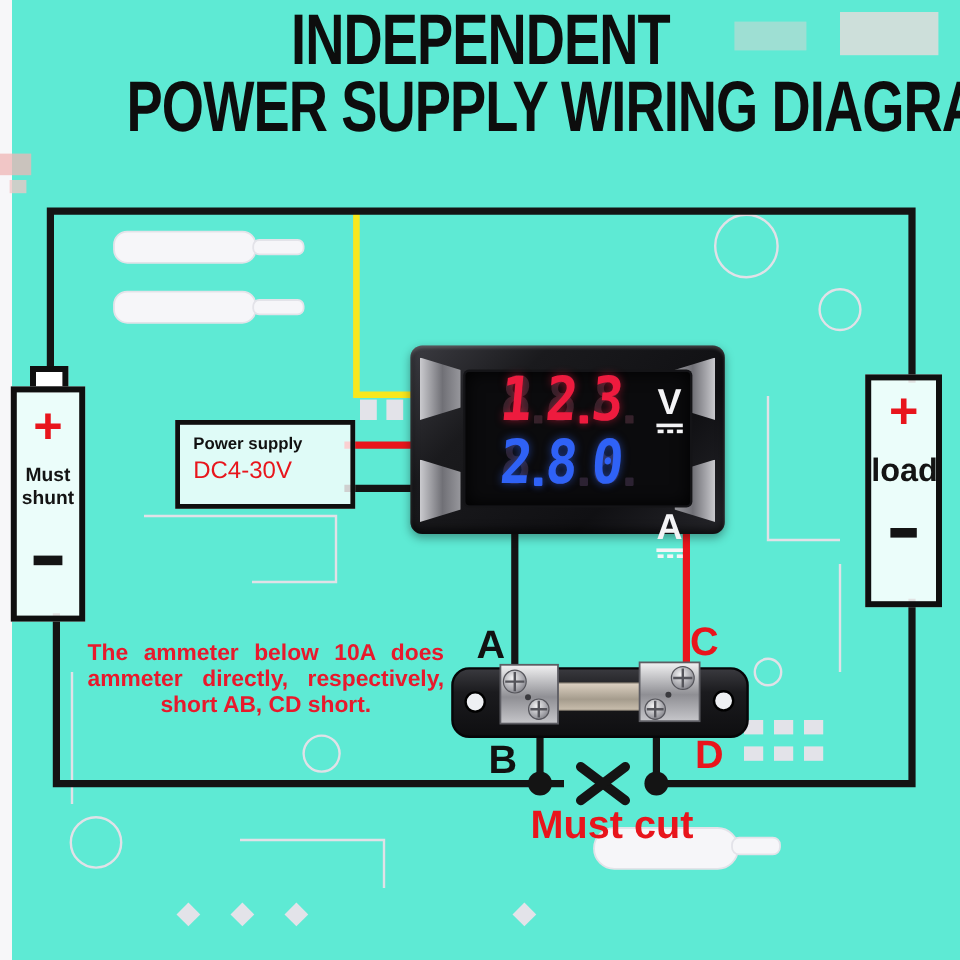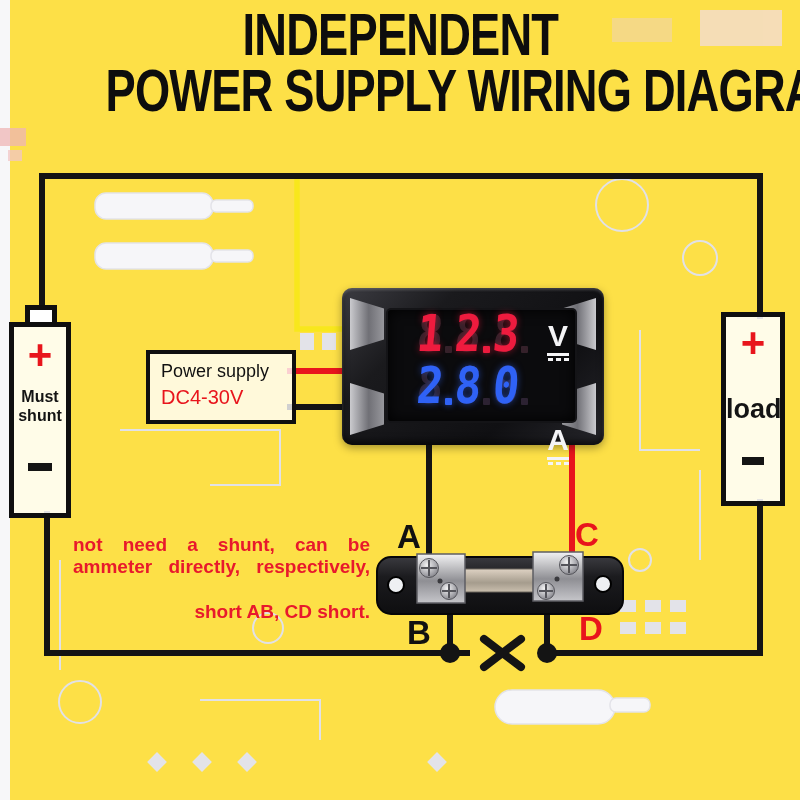--- a/index.html
+++ b/index.html
@@ -1,17 +1,17 @@
 <!DOCTYPE html>
 <html><head>
 <meta charset="utf-8">
 <style>
   html,body{margin:0;padding:0;background:#dfe1e5;}
   .canvas{position:relative;width:800px;height:800px;overflow:hidden;
-          background:#fde047;font-family:"Liberation Sans",sans-serif;}
+          background:#5eead4;font-family:"Liberation Sans",sans-serif;}
   .abs{position:absolute;}
   svg.layer{position:absolute;left:0;top:0;width:800px;height:800px;}
 
   
   .title-line{position:absolute;left:0;width:800px;text-align:center;color:#0d0d0d;
               font-weight:900;font-size:58px;line-height:56px;white-space:nowrap;}
   .title-line > span{display:inline-block;transform:scaleX(0.78) scaleY(1.03);transform-origin:center;
               letter-spacing:-1px;}
   #title1{top:6px;} #title2{top:62px;}
 
@@ -20,25 +20,25 @@
             text-align:center;color:#141414;}
   .plus{color:#e8151c;font-size:42px;font-weight:bold;line-height:40px;}
   .minus-bar{background:#141414;margin:0 auto;}
   #power-source{left:9px;top:322px;width:52px;height:186px;}
   #battery-terminal{left:25px;top:305px;width:22px;height:12px;border:5px solid #0f0f0f;background:#fff;}
   #power-source .label{font-size:16px;font-weight:bold;line-height:19px;margin-top:12px;}
   #power-source .plus{margin-top:8px;}
   #power-source .minus-bar{width:24px;height:8px;margin-top:38px;}
   #load-box{left:721px;top:312px;width:54px;height:184px;}
   #load-box .plus{margin-top:6px;}
-  #load-box .label{font-size:27px;font-weight:bold;margin-top:31px;}
+  #load-box .label{font-size:27px;font-weight:bold;margin-top:14px;}
   #load-box .minus-bar{width:22px;height:8px;margin-top:32px;}
   #psu-box{left:146px;top:350px;width:142px;height:66px;border-width:4px;text-align:left;
            background:rgba(255,255,255,.8);}
-  #psu-box .name{font-size:18px;font-weight:normal;color:#111;margin:7px 0 0 11px;}
+  #psu-box .name{font-size:14px;font-weight:bold;color:#111;margin:7px 0 0 11px;}
   #psu-box .range{font-size:20px;font-weight:normal;color:#e8151c;margin:4px 0 16px 11px;}
 
   
   #meter{left:342px;top:288px;width:262px;height:157px;border-radius:10px;
          background:linear-gradient(135deg,#3c3c42 0%,#1a1a1d 28%,#101013 70%,#26262b 100%);
          box-shadow:0 3px 8px rgba(0,0,0,.35), inset 0 2px 3px rgba(255,255,255,.2),
                     inset 0 -4px 7px rgba(0,0,0,.65);}
   .clip{position:absolute;width:34px;height:52px;}
   .clip.l{background:linear-gradient(90deg,#cacace,#707076 55%,#97979c);
           clip-path:polygon(0 0,100% 20%,100% 80%,0 100%);}
@@ -71,21 +71,21 @@
   
   .term{position:absolute;width:34px;text-align:center;font-size:33px;font-weight:bold;color:#111;}
   .term.red{color:#e8151c;}
   #term-a{left:392px;top:518px;} #term-c{left:570px;top:516px;}
   #term-b{left:402px;top:614px;} #term-d{left:574px;top:610px;}
   #must-cut{position:absolute;left:425px;top:668px;width:170px;text-align:center;
             font-size:33px;font-weight:bold;color:#e8151c;}
   #note{position:absolute;left:73px;top:534px;width:297px;color:#e8192c;
         font-size:19px;font-weight:bold;line-height:21.5px;}
   #note .jl{text-align:justify;text-align-last:justify;}
-  #note .ll{text-align:right;margin-top:24px;}
+  #note .ll{text-align:center;}
 </style>
 </head>
 <body>
 
 <div class="canvas">
 
   <svg class="layer" viewBox="0 0 800 800" aria-hidden="true">
     <rect x="0" y="0" width="10" height="800" fill="#f7f7f9"></rect>
     <g fill="#f6f6f9" stroke="#e3e3e9" stroke-width="1.5">
       <rect x="95" y="193" width="118" height="26" rx="11"></rect>
@@ -289,20 +289,21 @@
             </span>
         </div>
       </div>
     </div>
   </div>
 
   <div class="term" id="term-a">A</div>
   <div class="term red" id="term-c">C</div>
   <div class="term" id="term-b">B</div>
   <div class="term red" id="term-d">D</div>
+  <div id="must-cut">Must cut</div>
 
   <div id="note">
-    <div class="jl">not need a shunt, can be</div>
+    <div class="jl">The ammeter below 10A does</div>
     <div class="jl">ammeter directly, respectively,</div>
     <div class="ll">short AB, CD short.</div>
   </div>
 
 </div>
 
 </body></html>

